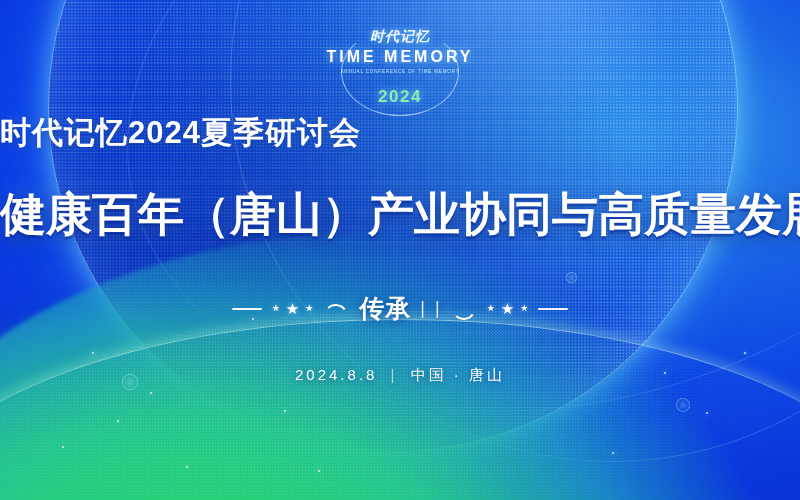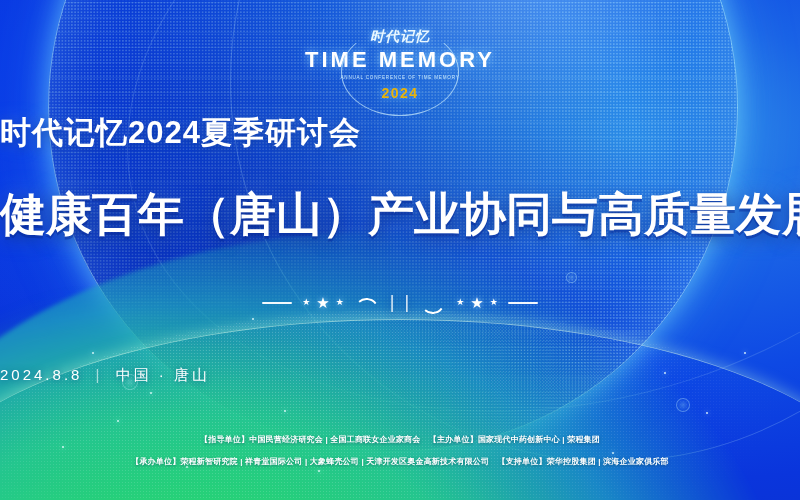--- a/index.html
+++ b/index.html
@@ -140,31 +140,31 @@
   }
   .logo-cn {
     font-family: "Liberation Serif", "DejaVu Serif", serif;
     font-size: 14px; color:#eaf8ff; letter-spacing:1px;
     font-style: italic; font-weight:700;
     text-shadow: 0 0 6px rgba(150,220,255,.8);
     line-height:1;
   }
   .logo-en {
     margin-top:5px;
-    font-size: 22px; font-weight:700; color:#ffffff;
+    font-size: 16px; font-weight:700; color:#ffffff;
     letter-spacing: 3px;
     text-shadow: 0 0 10px rgba(140,215,255,.9);
     line-height:1;
   }
   .logo-sub {
     margin-top:4px; font-size:4.6px; color:#cfeeff; letter-spacing:.8px; line-height:1.5;
     opacity:.95;
   }
   .logo-year {
-    margin-top:3px; font-size:14px; font-weight:700; color:#eab308; letter-spacing:1.5px;
+    margin-top:11px; font-size:17px; font-weight:700; color:#86efac; letter-spacing:1.5px;
     text-shadow: 0 0 8px rgba(140,215,255,.9);
   }
 
   
   .head-cn {
     position:absolute; left:0; right:0; top:112px; 
     font-size: 31px; font-weight: 900; color:#ffffff;
     letter-spacing: 1px;
     text-shadow: 0 2px 10px rgba(0,40,140,.65), 0 0 18px rgba(120,200,255,.35);
   }
@@ -211,21 +211,21 @@
   .swoosh-r::before { transform: rotate(-186deg); }
   .slogan-words {
     display:flex; align-items:center; gap:9px;
     font-size: 25px; font-weight: 900; color:#ffffff; letter-spacing:1px;
     text-shadow: 0 2px 8px rgba(0,40,140,.65);
   }
   .slogan-sep { font-size:18px; font-weight:400; color:#ffffff; opacity:.85; }
 
   
   .dateline {
-    position:absolute; left:0; right:0; top:366px; text-align:left;
+    position:absolute; left:0; right:0; top:366px; text-align:center;
     font-size: 15px; color:#ffffff; letter-spacing: 3px;
     text-shadow: 0 1px 6px rgba(0,50,120,.6);
   }
   .dateline .sep { opacity:.6; margin:0 6px; }
 
   
   .credits {
     position:absolute; left:0; right:0; bottom:34px; text-align:center;
   }
   .credit-row {
@@ -295,37 +295,34 @@
 
     <div class="slogan">
       <div class="deco-line"></div>
       <div class="stars">
         <span class="star sm">★</span>
         <span class="star lg">★</span>
         <span class="star sm">★</span>
       </div>
       <div class="swoosh-l"></div>
       <div class="slogan-words">
+        <span>传承</span>
         <span class="slogan-sep">|</span>
         <span class="slogan-sep">|</span>
       </div>
       <div class="swoosh-r"></div>
       <div class="stars">
         <span class="star sm">★</span>
         <span class="star lg">★</span>
         <span class="star sm">★</span>
       </div>
       <div class="deco-line"></div>
     </div>
 
     <div class="dateline">
       <span>2024.8.8</span>
       <span class="sep">|</span>
       <span>中国 · 唐山</span>
     </div>
 
-    <div class="credits">
-      <div class="credit-row">【指导单位】中国民营经济研究会 | 全国工商联女企业家商会　【主办单位】国家现代中药创新中心 | 荣程集团</div>
-      <div class="credit-row">【承办单位】荣程新智研究院 | 祥青堂国际公司 | 大象蜂壳公司 | 天津开发区奥金高新技术有限公司　【支持单位】荣华控股集团 | 滨海企业家俱乐部</div>
-    </div>
 
   </div>
 </div>
 
 </body></html>

